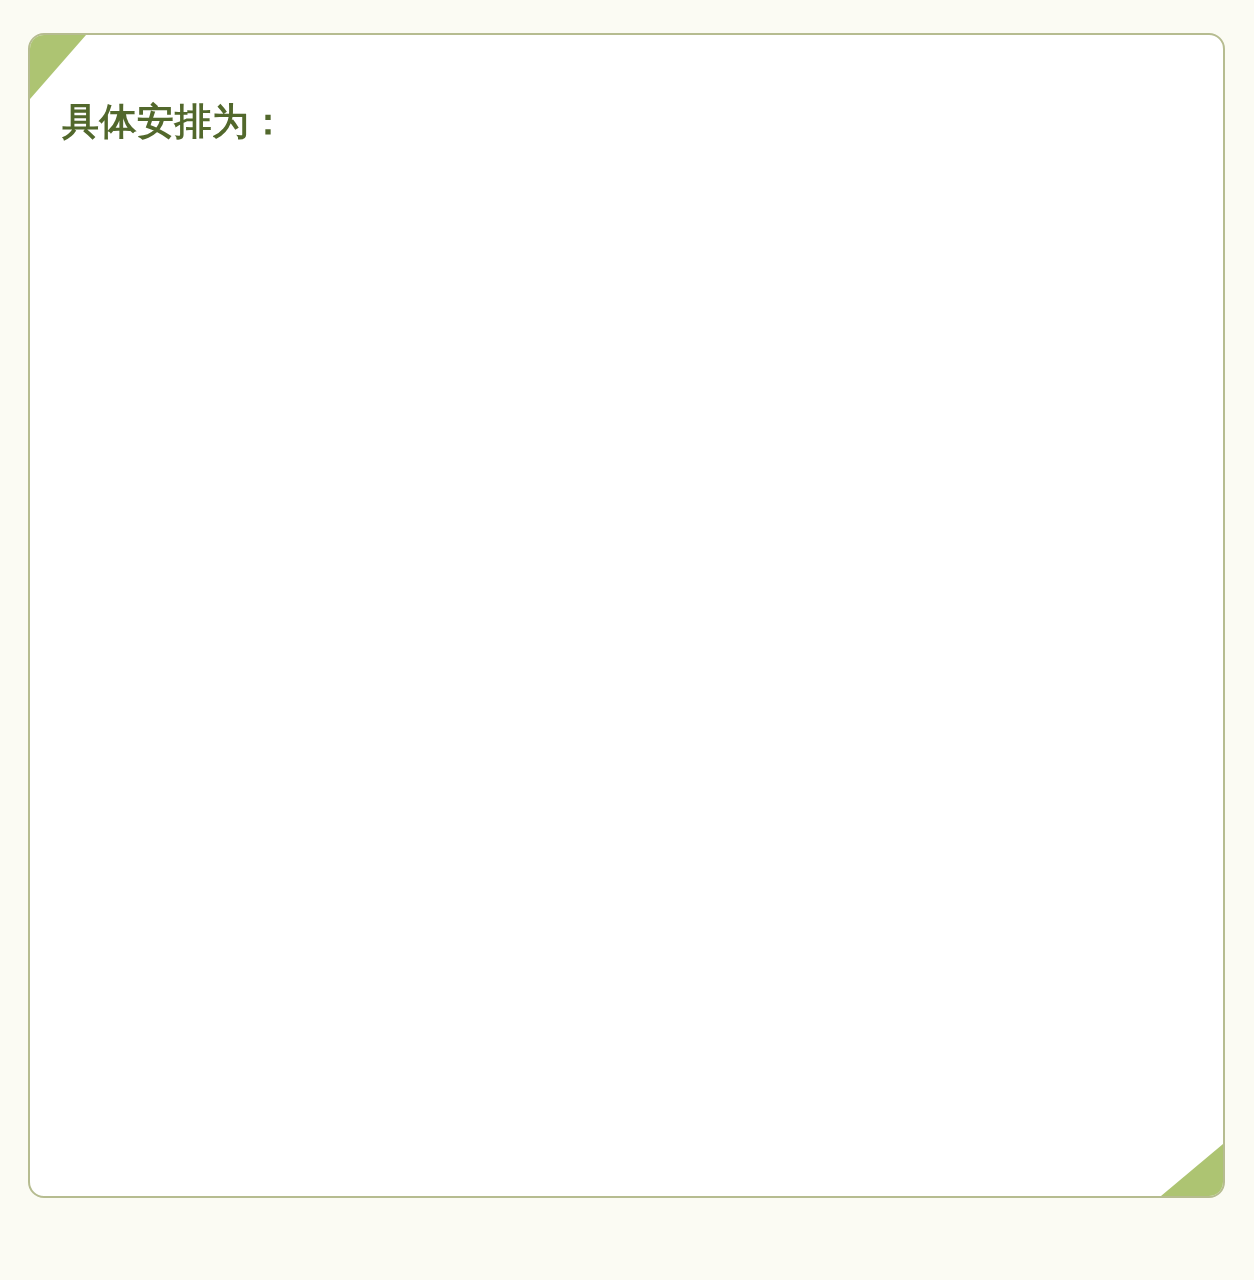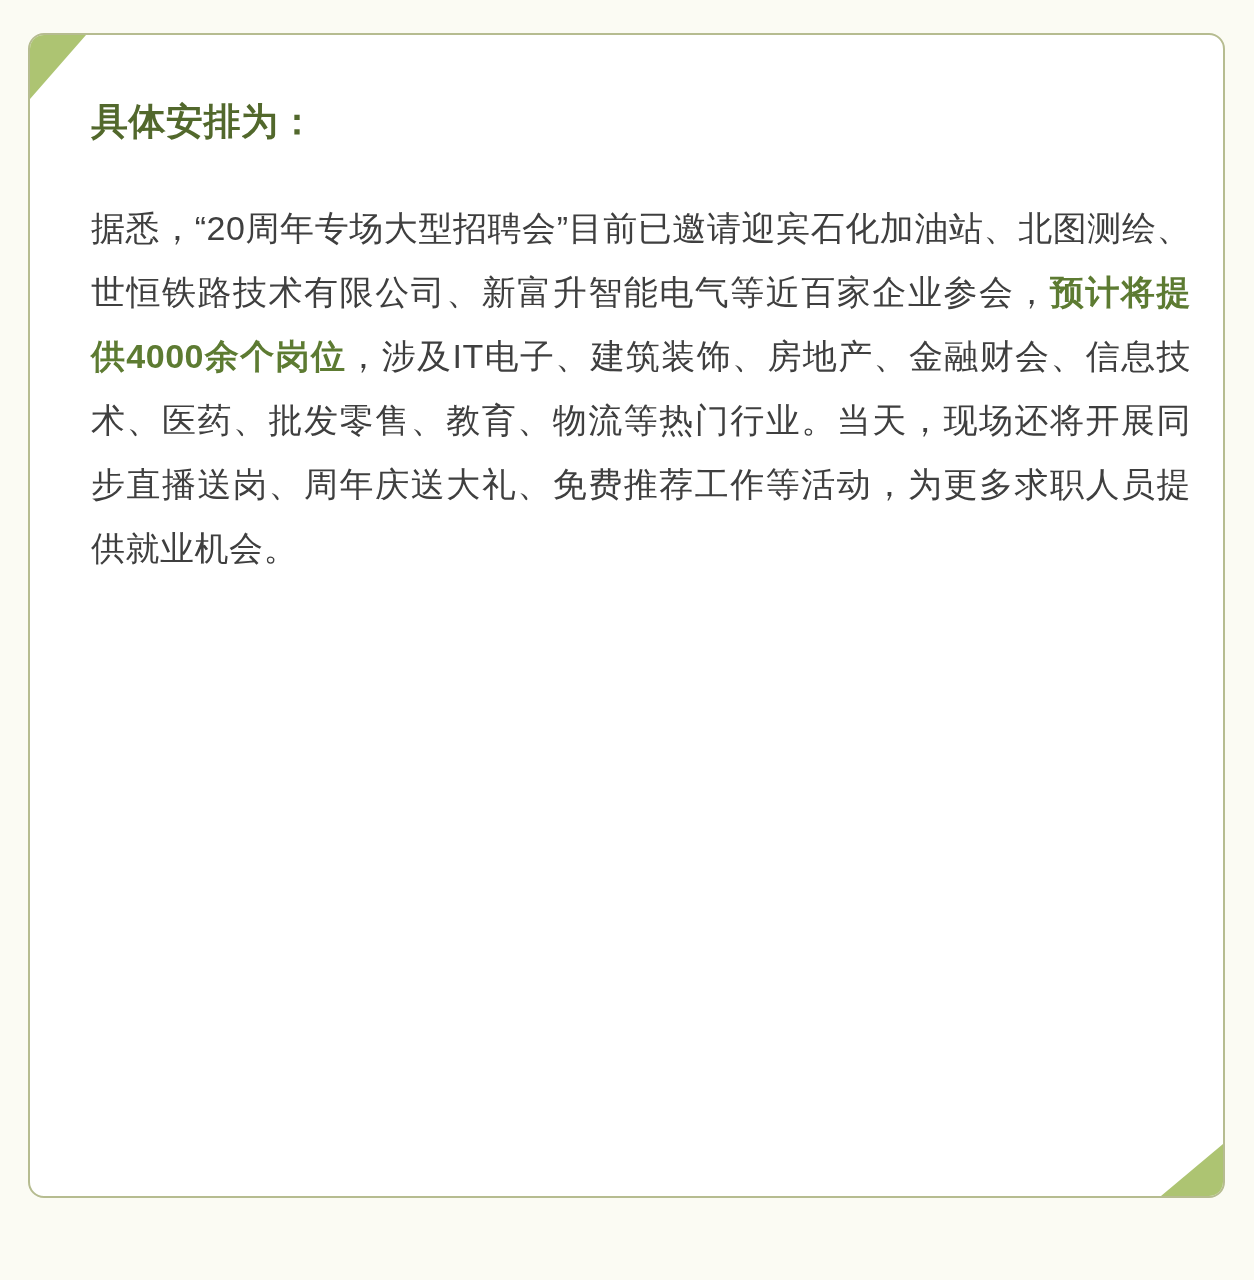--- a/index.html
+++ b/index.html
@@ -13,21 +13,20 @@
   .card {
     position: absolute;
     left: 28px;
     top: 33px;
     width: 1197px;
     height: 1165px;
     background: #ffffff;
     border: 2px solid #b6bc90;
     border-radius: 16px;
     overflow: hidden;
-    padding-left: 29px;
   }
   .tri {
     position: absolute;
     background: #adc472;
   }
   .tri-tl {
     left: 0; top: 0;
     width: 56px; height: 64px;
     clip-path: polygon(0 0, 100% 0, 0 100%);
   }
@@ -66,16 +65,15 @@
 <div class="card">
   <div class="tri tri-tl"></div>
   <div class="tri tri-br"></div>
 
   <div class="content">
     <h2 class="heading">具体安排为：</h2>
 
 
 
 
-    <p class="big"><span>据悉，“20周年专场大型招聘会”目前已邀请迎宾石化加油站、北图测绘、世恒铁路技术有限公司、新富升智能电气等近百家企业参会，</span><span class="hl">预计将提供4000余个岗位</span><span>，涉及IT电子、建筑装饰、房地产、金融财会、信息技术、医药、批发零售、教育、物流等热门行业。当天，现场还将开展同步直播送岗、周年庆送大礼、免费推荐工作等活动，为更多求职人员提供就业机会。</span></p>
 
   </div>
 </div>
 
 </body></html>

